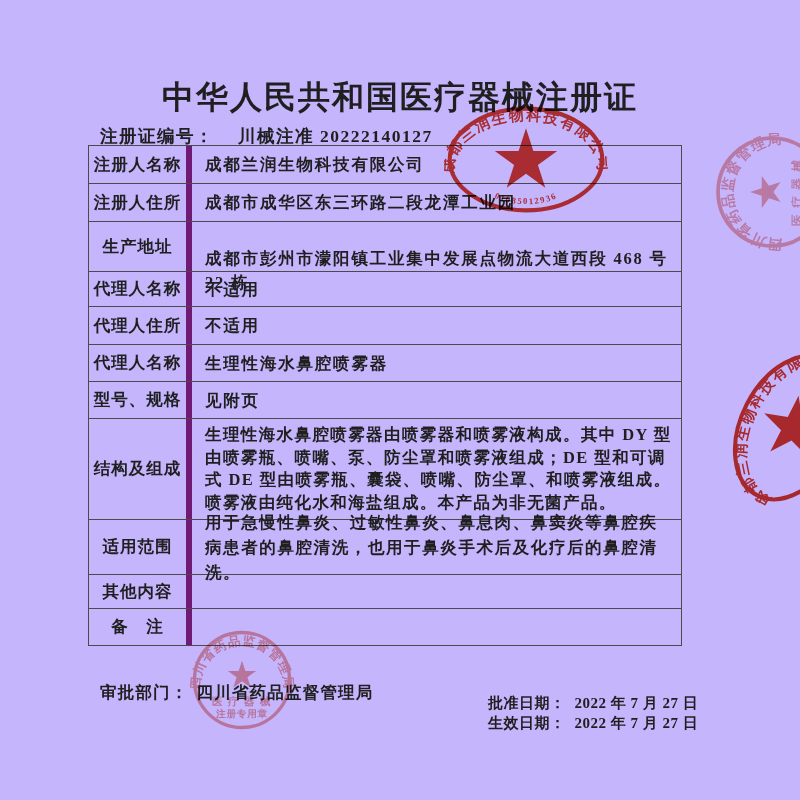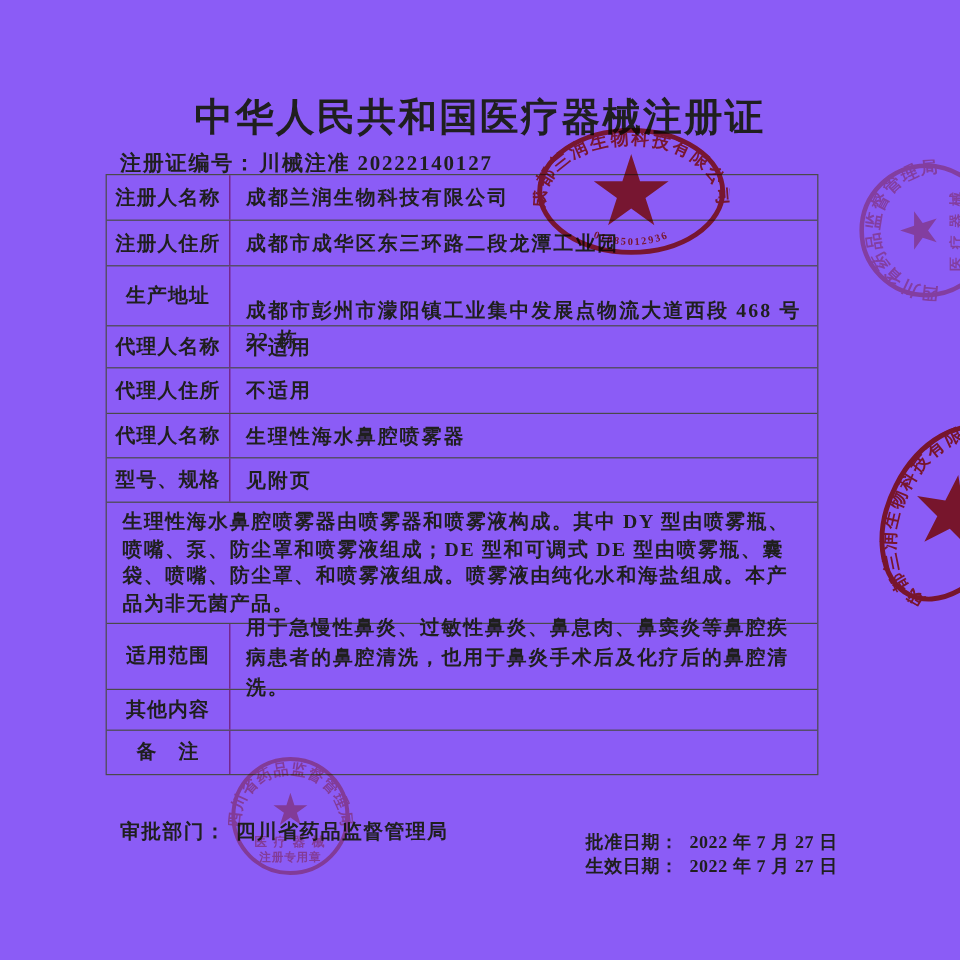--- a/index.html
+++ b/index.html
@@ -1,30 +1,30 @@
 <!DOCTYPE html>
 <html><head>
 <meta charset="utf-8">
 <style>
   html,body{margin:0;padding:0;background:#ffffff;}
   body{width:800px;height:800px;overflow:hidden;
        font-family:"Liberation Serif","DejaVu Serif",serif;color:#1f1f1f;}
-  .page{position:relative;width:800px;height:800px;background:#8b5cf6;overflow:hidden;}
+  .page{position:relative;width:800px;height:800px;background:#c4b5fd;overflow:hidden;}
 
   .title{position:absolute;top:76px;left:0;width:100%;text-align:center;
          font-size:32px;font-weight:700;letter-spacing:2px;}
 
   .certno{position:absolute;top:124px;left:100px;font-size:17.5px;font-weight:700;letter-spacing:1.5px;}
-  .certno .val{margin-left:2px;}
+  .certno .val{margin-left:24px;}
 
   .cert-table{position:absolute;left:88px;top:145px;width:594px;
               border:1.3px solid #4a4a4a;box-sizing:border-box;}
   .trow{display:flex;border-bottom:1px solid #4a4a4a;box-sizing:border-box;}
   .trow:last-child{border-bottom:none;}
-  .tlabel{flex:0 0 103px;width:103px;border-right:1px solid #701a75;
+  .tlabel{flex:0 0 103px;width:103px;border-right:6px solid #701a75;
           display:flex;align-items:center;justify-content:center;text-align:center;
           font-size:16.5px;font-weight:600;letter-spacing:1px;box-sizing:border-box;padding:0 4px;}
   .tvalue{flex:1;display:flex;align-items:center;
           padding:3px 8px 3px 13px;font-size:16.5px;font-weight:600;
           letter-spacing:1.8px;line-height:23px;box-sizing:border-box;}
   .lh22 .tvalue{line-height:22.5px;letter-spacing:1.4px;}
   .lh25 .tvalue{line-height:25px;letter-spacing:1.6px;}
   .lh24 .tvalue{line-height:24px;margin-top:46px;}
 
   .approval{position:absolute;left:100px;top:682px;font-size:16.5px;font-weight:700;letter-spacing:1.2px;}
@@ -76,20 +76,21 @@
     </div>
     <div class="trow" style="height:37px">
       <div class="tlabel">代理人名称</div>
       <div class="tvalue">生理性海水鼻腔喷雾器</div>
     </div>
     <div class="trow" style="height:37px">
       <div class="tlabel">型号、规格</div>
       <div class="tvalue">见附页</div>
     </div>
     <div class="trow lh22" style="height:101px">
+      <div class="tlabel">结构及组成</div>
       <div class="tvalue">生理性海水鼻腔喷雾器由喷雾器和喷雾液构成。其中 DY 型由喷雾瓶、喷嘴、泵、防尘罩和喷雾液组成；DE 型和可调式 DE 型由喷雾瓶、囊袋、喷嘴、防尘罩、和喷雾液组成。喷雾液由纯化水和海盐组成。本产品为非无菌产品。</div>
     </div>
     <div class="trow lh25" style="height:55px">
       <div class="tlabel">适用范围</div>
       <div class="tvalue">用于急慢性鼻炎、过敏性鼻炎、鼻息肉、鼻窦炎等鼻腔疾病患者的鼻腔清洗，也用于鼻炎手术后及化疗后的鼻腔清洗。</div>
     </div>
     <div class="trow" style="height:34px">
       <div class="tlabel">其他内容</div>
       <div class="tvalue"></div>
     </div>

